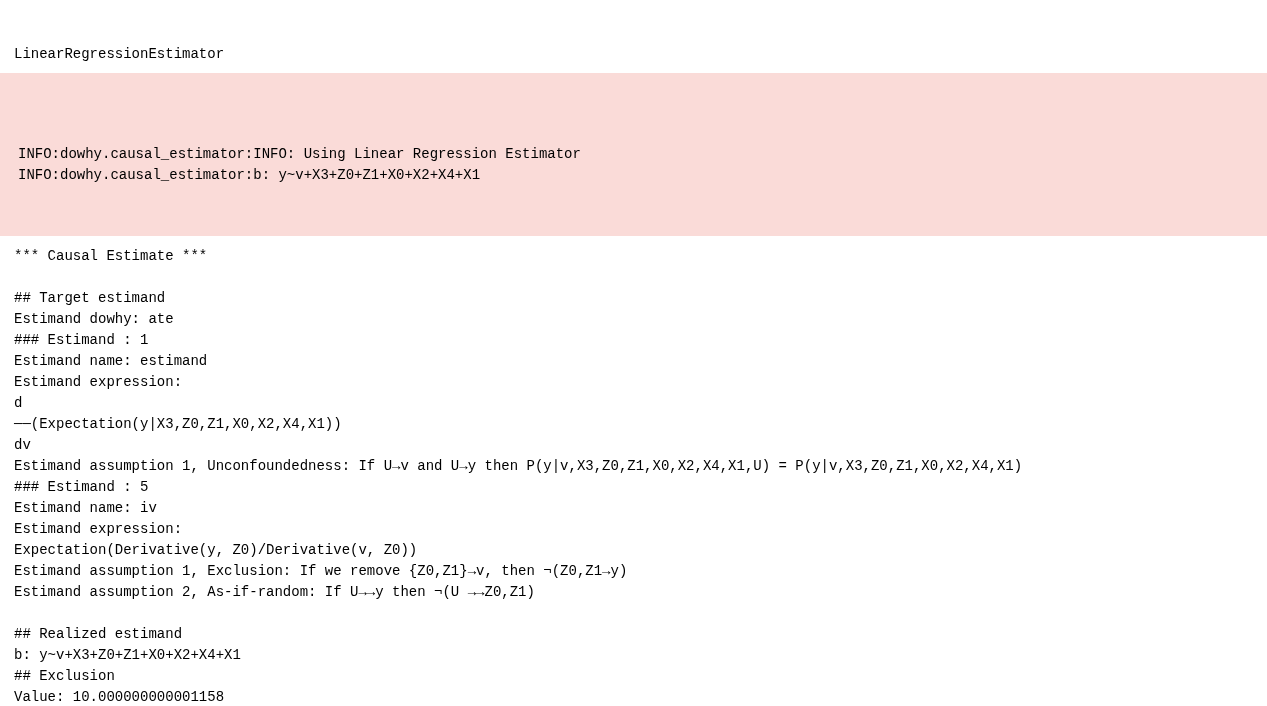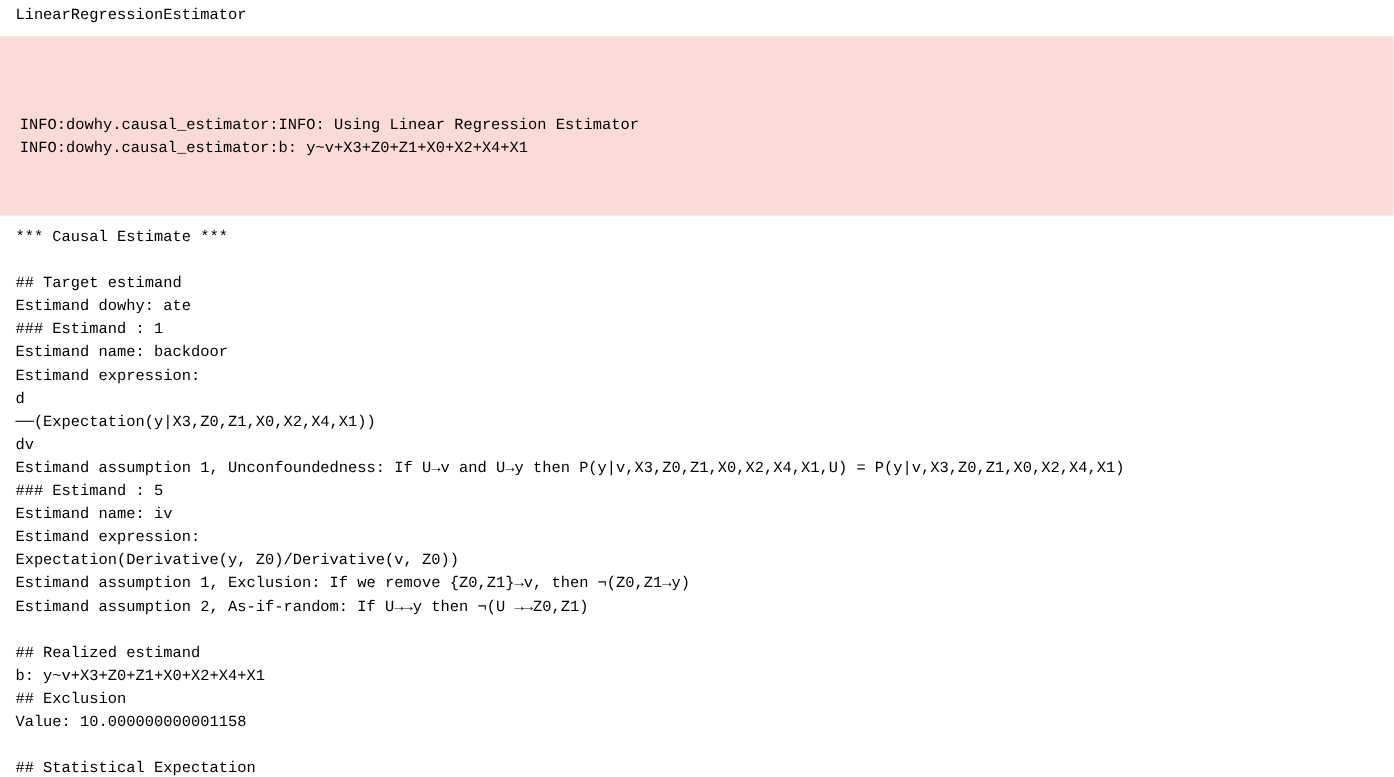--- a/index.html
+++ b/index.html
@@ -10,20 +10,21 @@
       line-height: 1.5;
       color: #000;
       background: #fff;
     }
     .container {
       padding: 4px 14px 12px 14px;
     }
     .title-line {
       white-space: pre;
       padding-bottom: 8px;
+      margin-top: 40px;
     }
     .info-block {
       background: #fadbd8;
       padding: 8px 4px;
       margin: 0 -14px 10px -14px;
       white-space: pre;
     }
     .info-block .inner {
       padding: 0 14px;
     }
@@ -41,21 +42,21 @@
     <div class="inner">
 <span>INFO:dowhy.causal_estimator:INFO: Using Linear Regression Estimator</span>
 <span>INFO:dowhy.causal_estimator:b: y~v+X3+Z0+Z1+X0+X2+X4+X1</span></div>
   </div>
 
   <div class="output-block"><span>*** Causal Estimate ***</span>
 
 <span>## Target estimand</span>
 <span>Estimand dowhy: ate</span>
 <span>### Estimand : 1</span>
-<span>Estimand name: backdoor</span>
+<span>Estimand name: estimand</span>
 <span>Estimand expression:</span>
 <span>d</span>
 <span>──(Expectation(y|X3,Z0,Z1,X0,X2,X4,X1))</span>
 <span>dv</span>
 <span>Estimand assumption 1, Unconfoundedness: If U→v and U→y then P(y|v,X3,Z0,Z1,X0,X2,X4,X1,U) = P(y|v,X3,Z0,Z1,X0,X2,X4,X1)</span>
 <span>### Estimand : 5</span>
 <span>Estimand name: iv</span>
 <span>Estimand expression:</span>
 <span>Expectation(Derivative(y, Z0)/Derivative(v, Z0))</span>
 <span>Estimand assumption 1, Exclusion: If we remove {Z0,Z1}→v, then ¬(Z0,Z1→y)</span>

